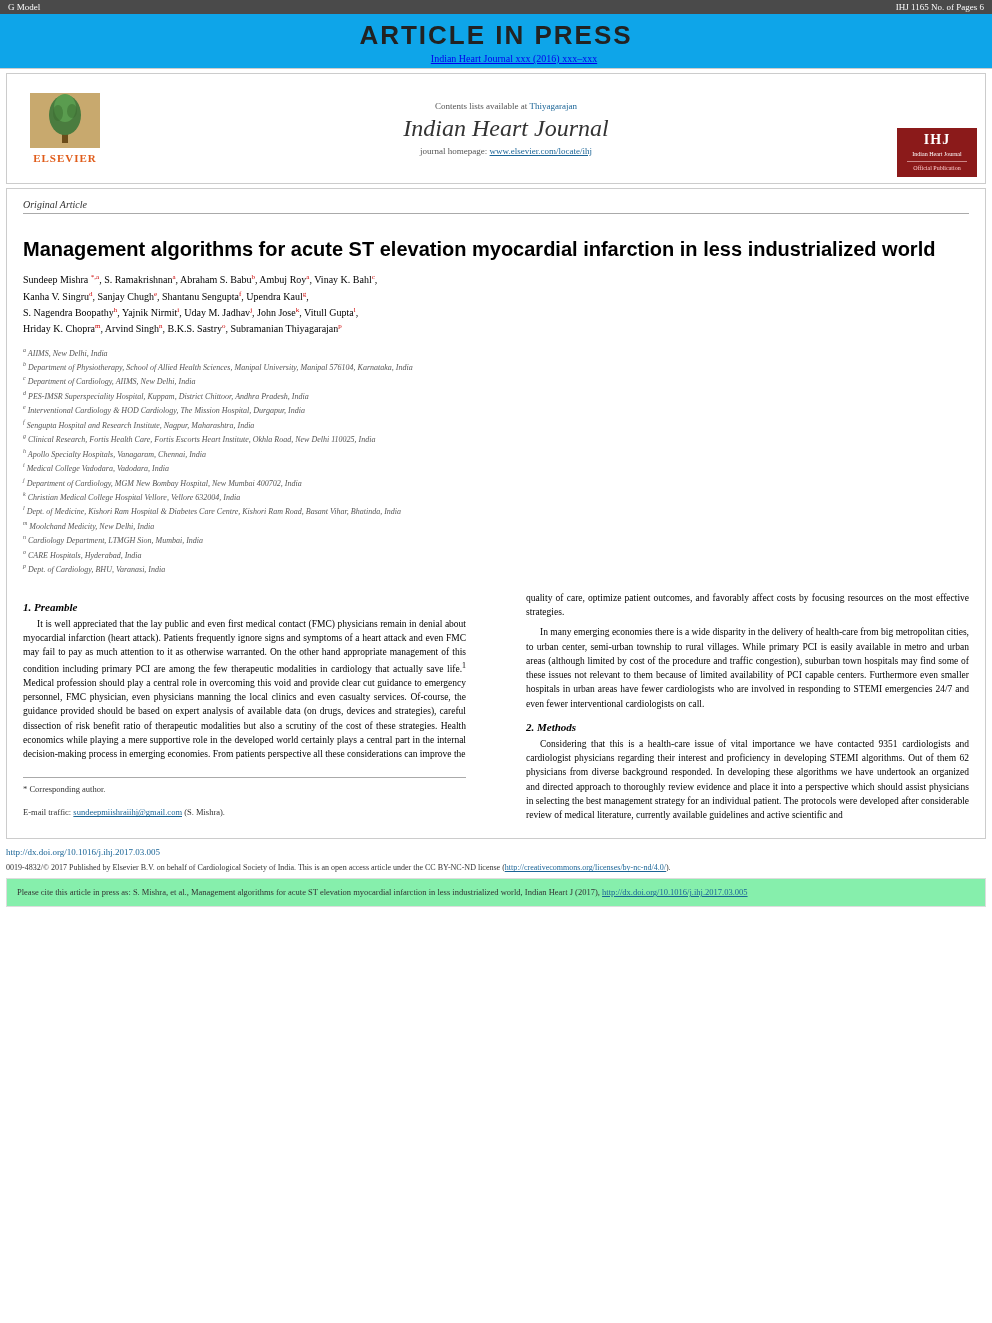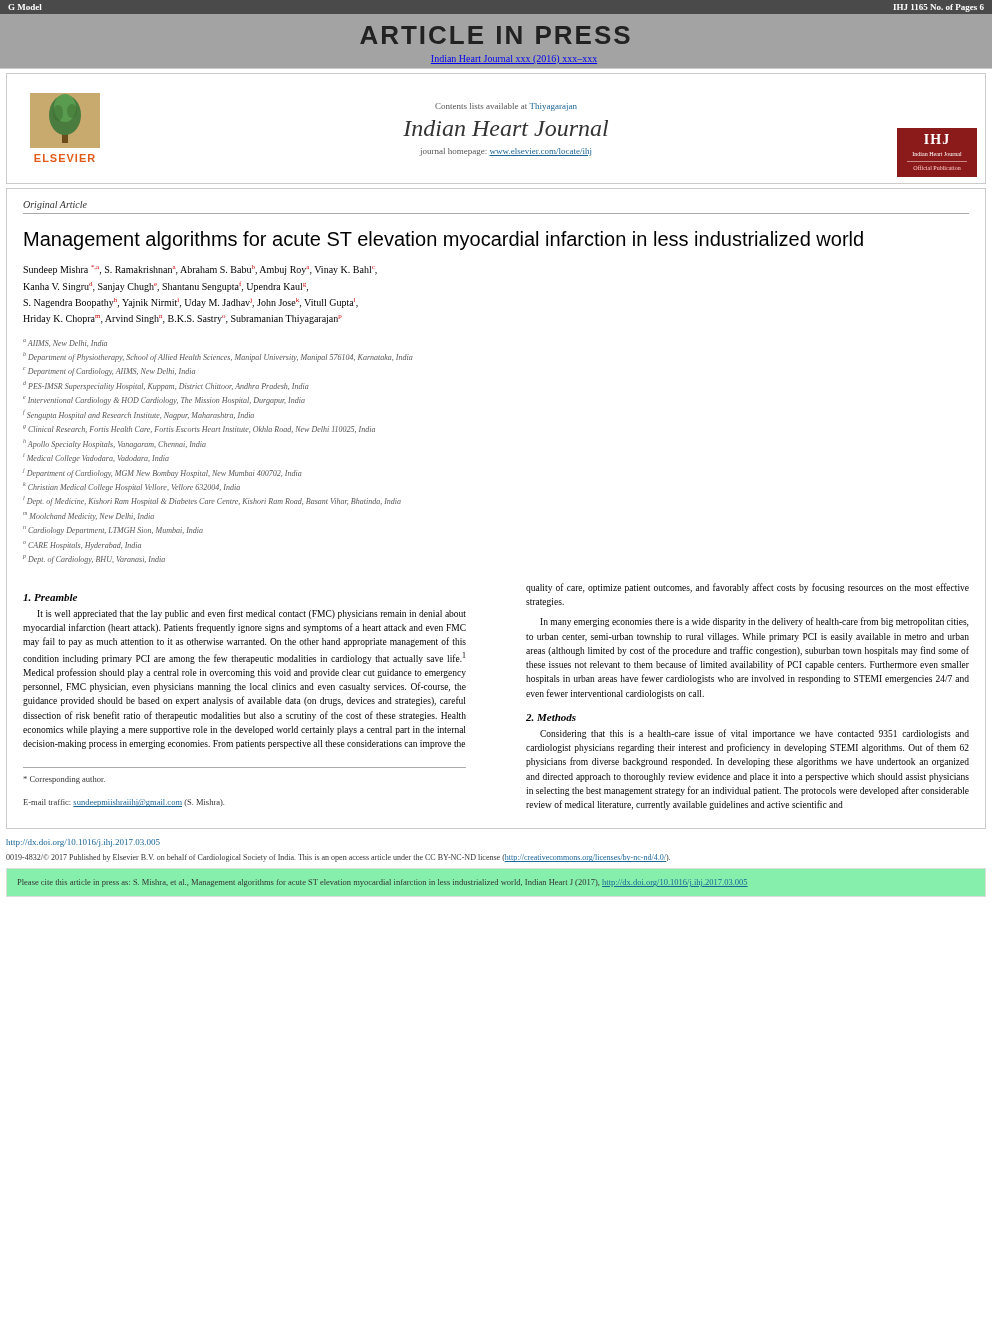--- a/index.html
+++ b/index.html
@@ -13,26 +13,25 @@
     }
 
     
     .top-banner {
       background: #4a4a4a;
       color: #fff;
       font-size: 9px;
       padding: 2px 8px;
       display: flex;
       justify-content: space-between;
-      font-weight: bold;
     }
 
     
     .press-header {
-      background: #a3a3a3;
+      background: #0ea5e9;
       text-align: center;
       padding: 6px 0 4px 0;
       border-bottom: 1px solid #ccc;
     }
     .press-header .article-in-press {
       font-size: 26px;
       font-weight: bold;
       letter-spacing: 2px;
       color: #222;
       font-family: Arial, sans-serif;
@@ -67,21 +66,21 @@
       display: flex;
       align-items: center;
       justify-content: center;
       overflow: hidden;
     }
     .elsevier-tree svg {
       width: 100%;
       height: 100%;
     }
     .elsevier-brand {
-      font-family: Liberation Sans, sans-serif;
+      font-family: Liberation Serif, serif;
       font-size: 11px;
       color: #e05c1a;
       font-weight: bold;
       margin-top: 4px;
       letter-spacing: 1px;
     }
     .journal-center {
       flex: 1;
       text-align: center;
       padding: 0 10px;
@@ -139,26 +138,26 @@
       border: 1px solid #ccc;
       padding: 10px 16px 10px 16px;
     }
 
     .article-type {
       font-size: 10px;
       font-style: italic;
       color: #333;
       border-bottom: 1px solid #aaa;
       padding-bottom: 3px;
-      margin-bottom: 12px;
+      margin-bottom: 22px;
     }
 
     .article-title {
       font-size: 20px;
-      font-weight: normal;
+      font-weight: bold;
       color: #000;
       line-height: 1.3;
       margin-bottom: 10px;
       font-family: Arial, sans-serif;
     }
 
     .authors {
       font-size: 10px;
       line-height: 1.6;
       color: #000;

